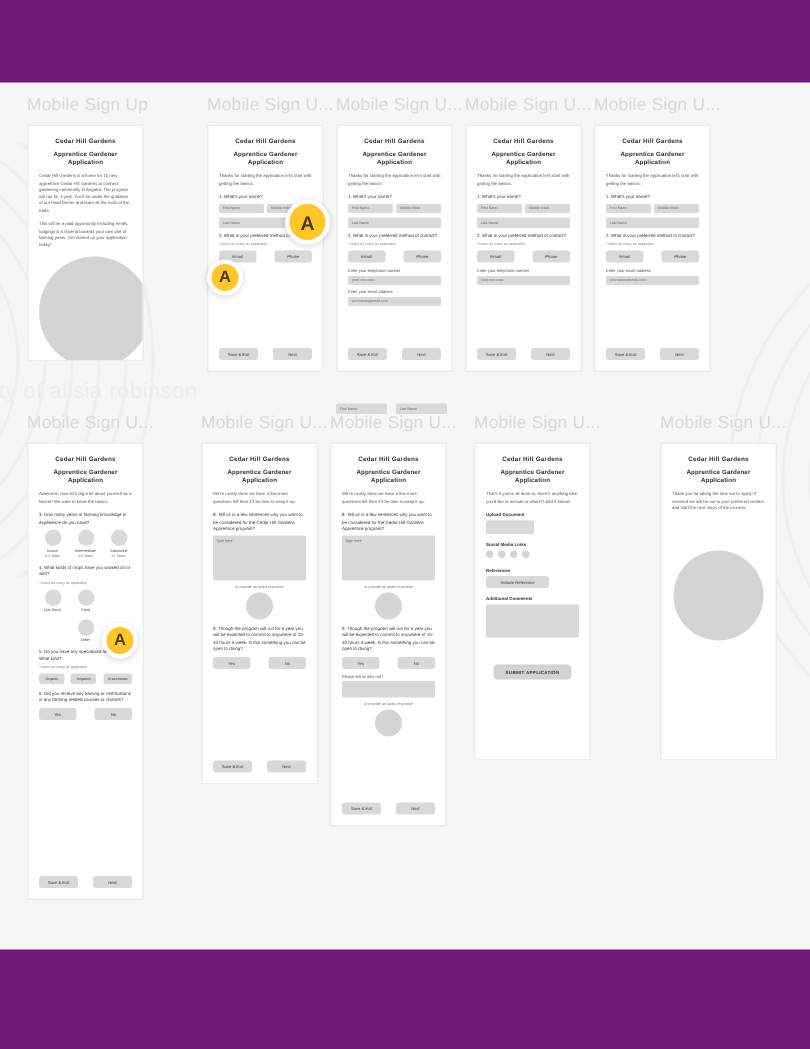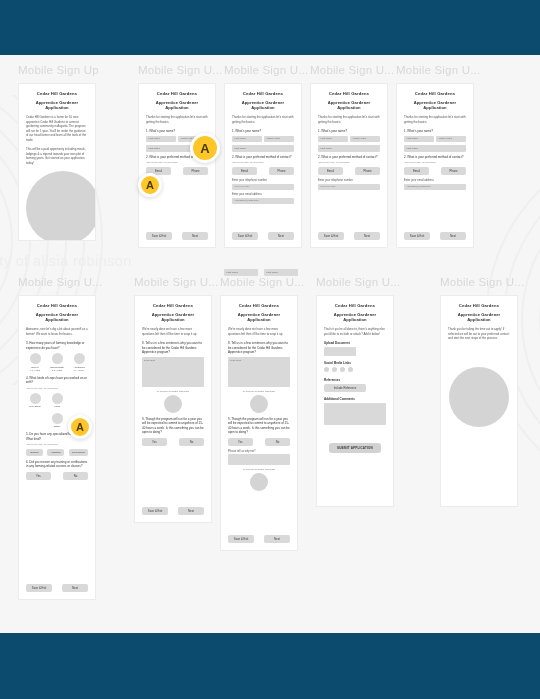--- a/index.html
+++ b/index.html
@@ -5,21 +5,21 @@
   * { box-sizing: border-box; margin: 0; padding: 0; }
   html, body {
     width: 540px; height: 699px;
     font-family: "Liberation Sans", sans-serif;
     background: #ffffff;
     overflow: hidden;
   }
   #canvas {
     position: relative;
     width: 540px; height: 699px;
-    background: #0c4a6e;
+    background: #701a75;
     overflow: hidden;
   }
   .board-band2 {
     position: absolute;
     left: 0px; top: 55px;
     width: 540px; height: 578px;
     background: #f6f6f6;
   }
 
   

